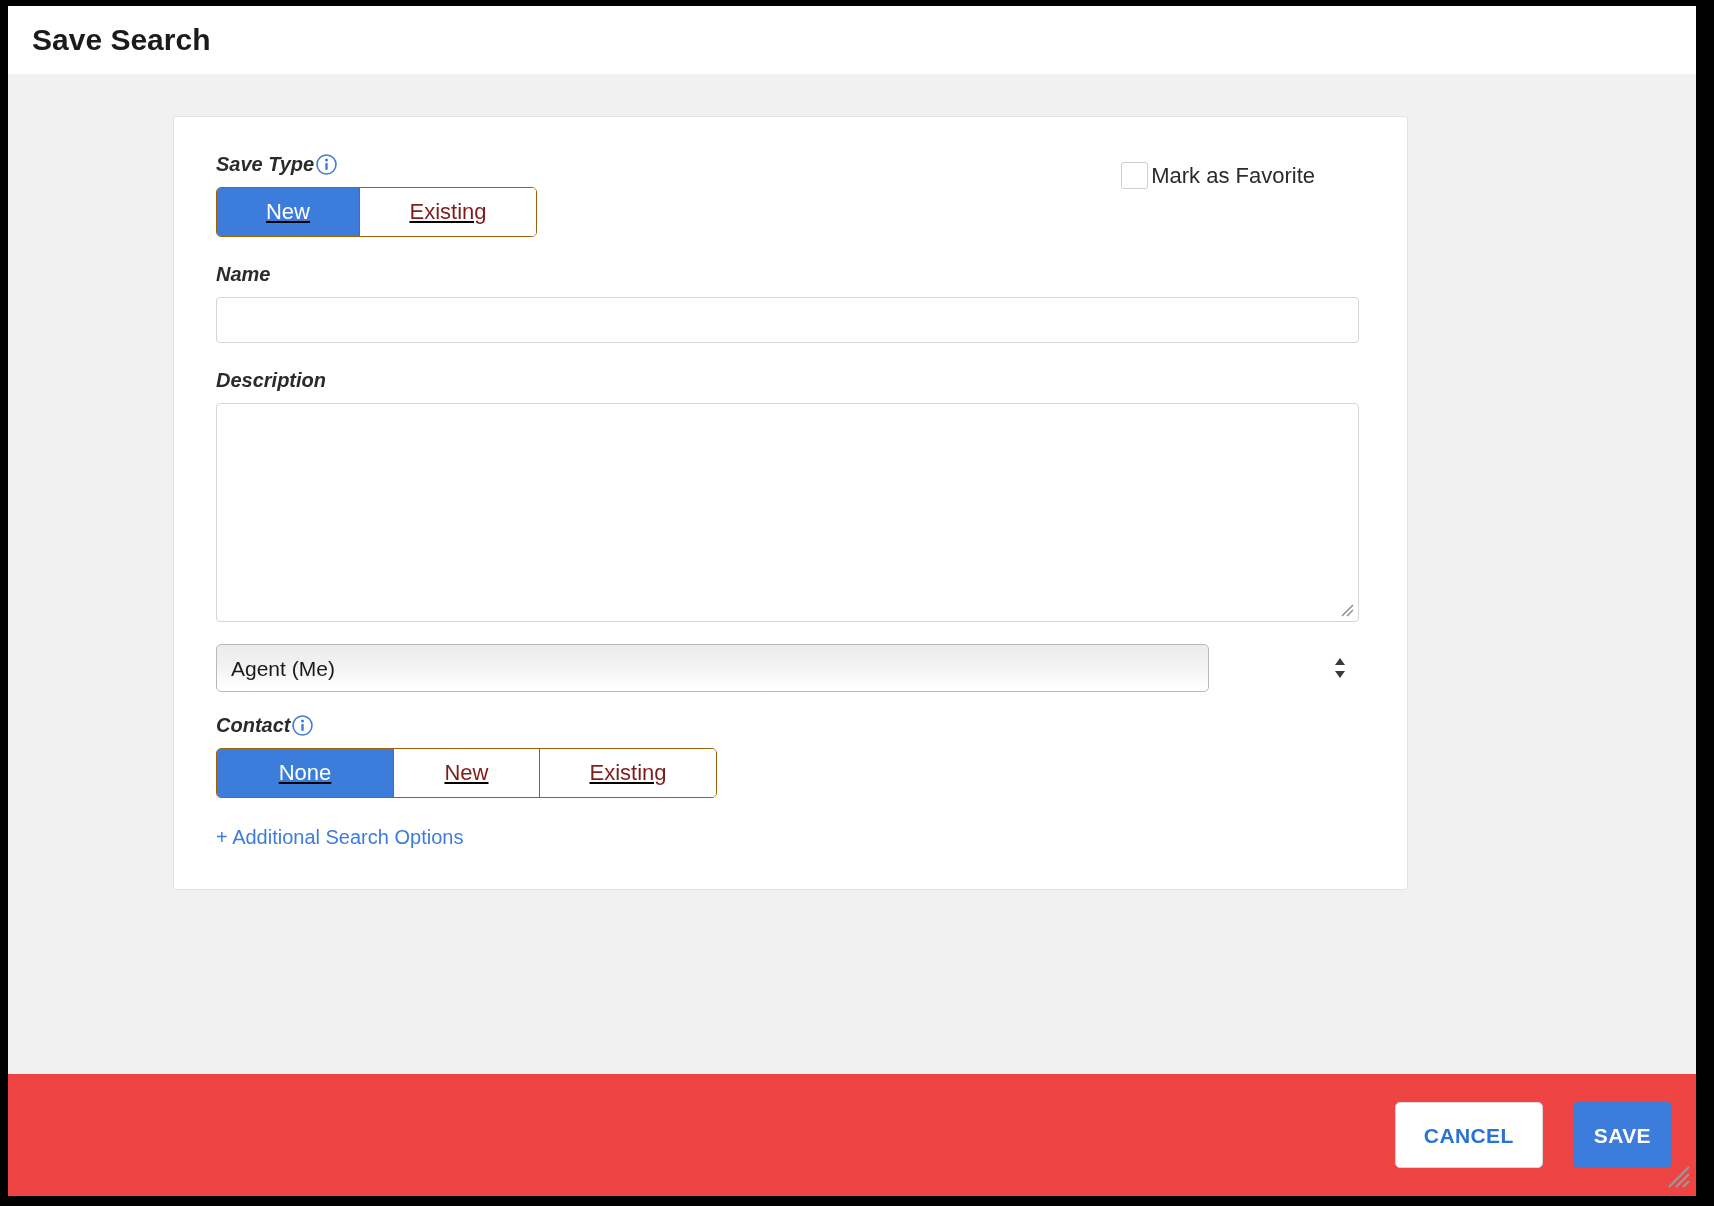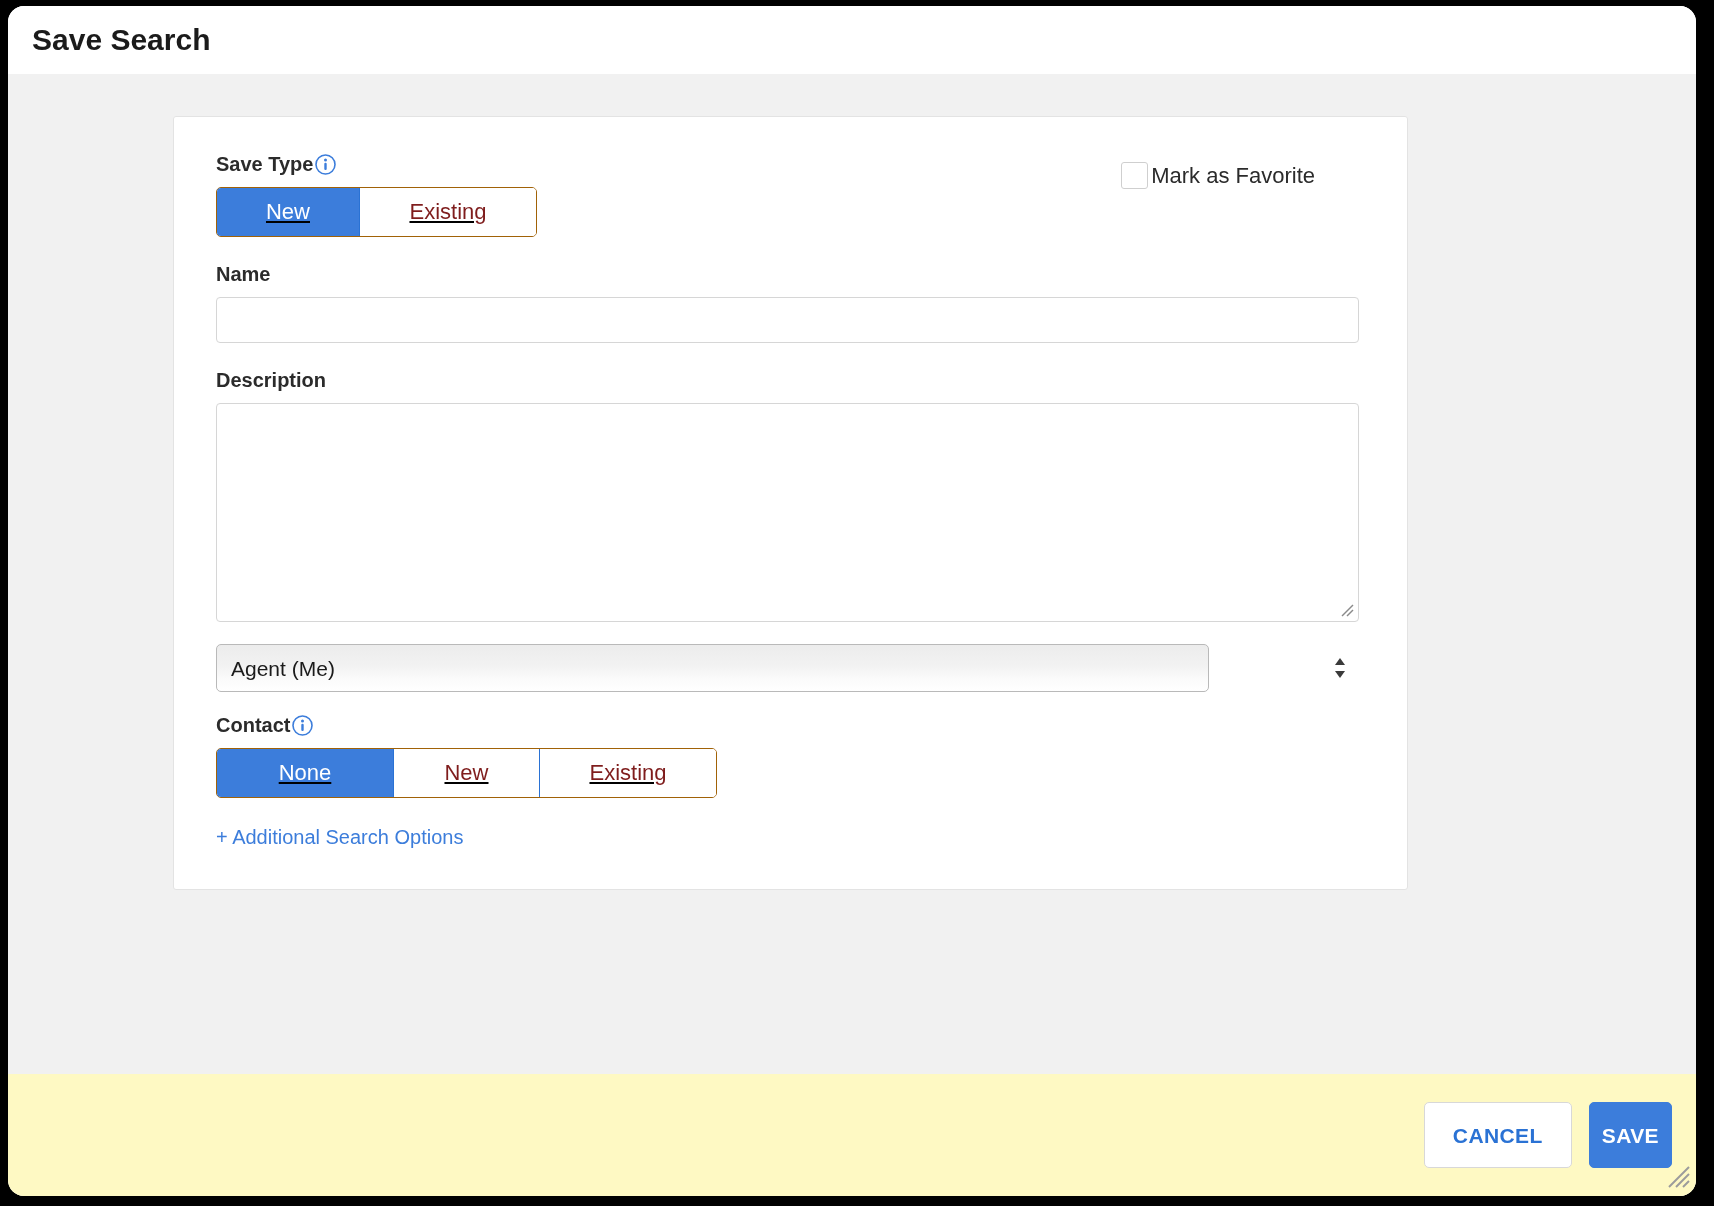--- a/index.html
+++ b/index.html
@@ -18,21 +18,21 @@
   }
 
   
   .modal {
     position: absolute;
     left: 8px;
     top: 6px;
     width: 1688px;
     height: 1190px;
     background: #ffffff;
-    border-radius: 16px;
+    border-radius: 0;
     overflow: hidden;
     box-shadow: 0 0 0 1px rgba(0,0,0,0.25);
   }
 
   
   .modal-header {
     height: 68px;
     background: #ffffff;
     display: flex;
     align-items: center;
@@ -67,20 +67,21 @@
 
   
   .field-label {
     font-size: 20px;
     font-weight: bold;
     color: #2b2b2b;
     display: flex;
     align-items: center;
     gap: 2px;
     margin-bottom: 11px;
+    font-style: italic;
   }
 
   .info-icon {
     display: inline-flex;
     width: 21px;
     height: 21px;
     flex: 0 0 21px;
   }
 
   
@@ -218,26 +219,26 @@
     cursor: pointer;
   }
 
   
   .modal-footer {
     position: absolute;
     left: 0;
     bottom: 0;
     width: 100%;
     height: 122px;
-    background: #fef9c3;
+    background: #ef4444;
     display: flex;
     align-items: center;
     justify-content: flex-end;
     padding-right: 24px;
-    gap: 17px;
+    gap: 30px;
   }
   .btn {
     font-family: "Liberation Sans", sans-serif;
     font-size: 21px;
     font-weight: bold;
     letter-spacing: 0.4px;
     border-radius: 5px;
     cursor: pointer;
     height: 66px;
     padding: 0 28px;
@@ -245,21 +246,21 @@
   }
   .btn-outline {
     background: #ffffff;
     border: 1px solid #d8d8d8;
     color: #2a72d4;
   }
   .btn-primary {
     background: #3c7ddb;
     border: 1px solid #3c7ddb;
     color: #ffffff;
-    padding: 0 12px;
+    padding: 0 20px;
   }
 
   
   .corner-grip-tr {
     position: absolute;
     right: 2px;
     top: 0px;
     width: 30px;
     height: 30px;
   }

